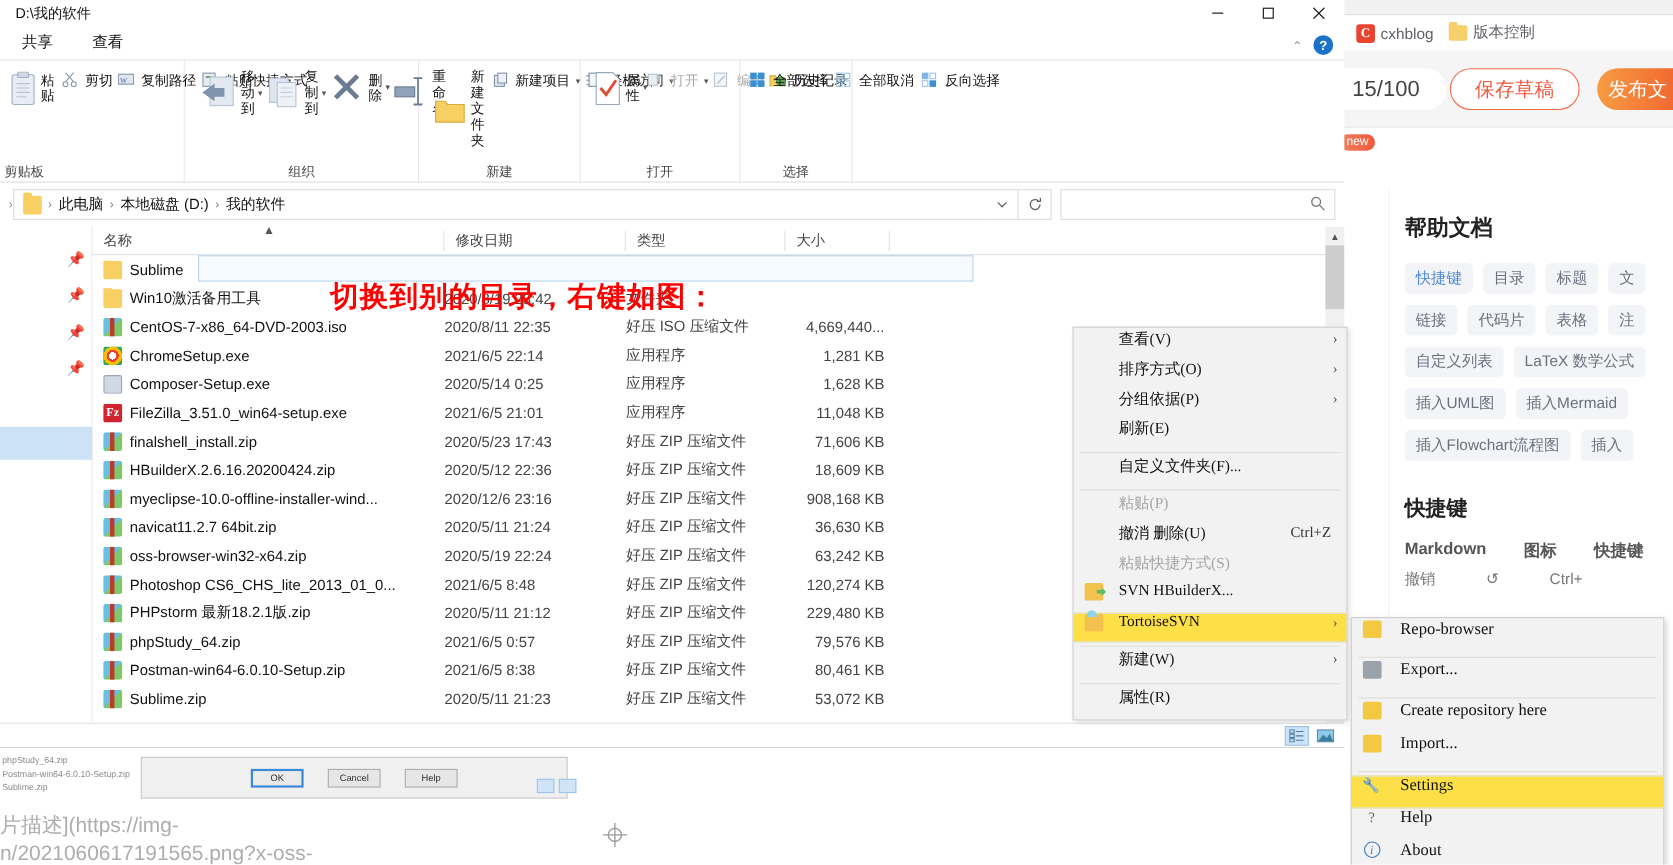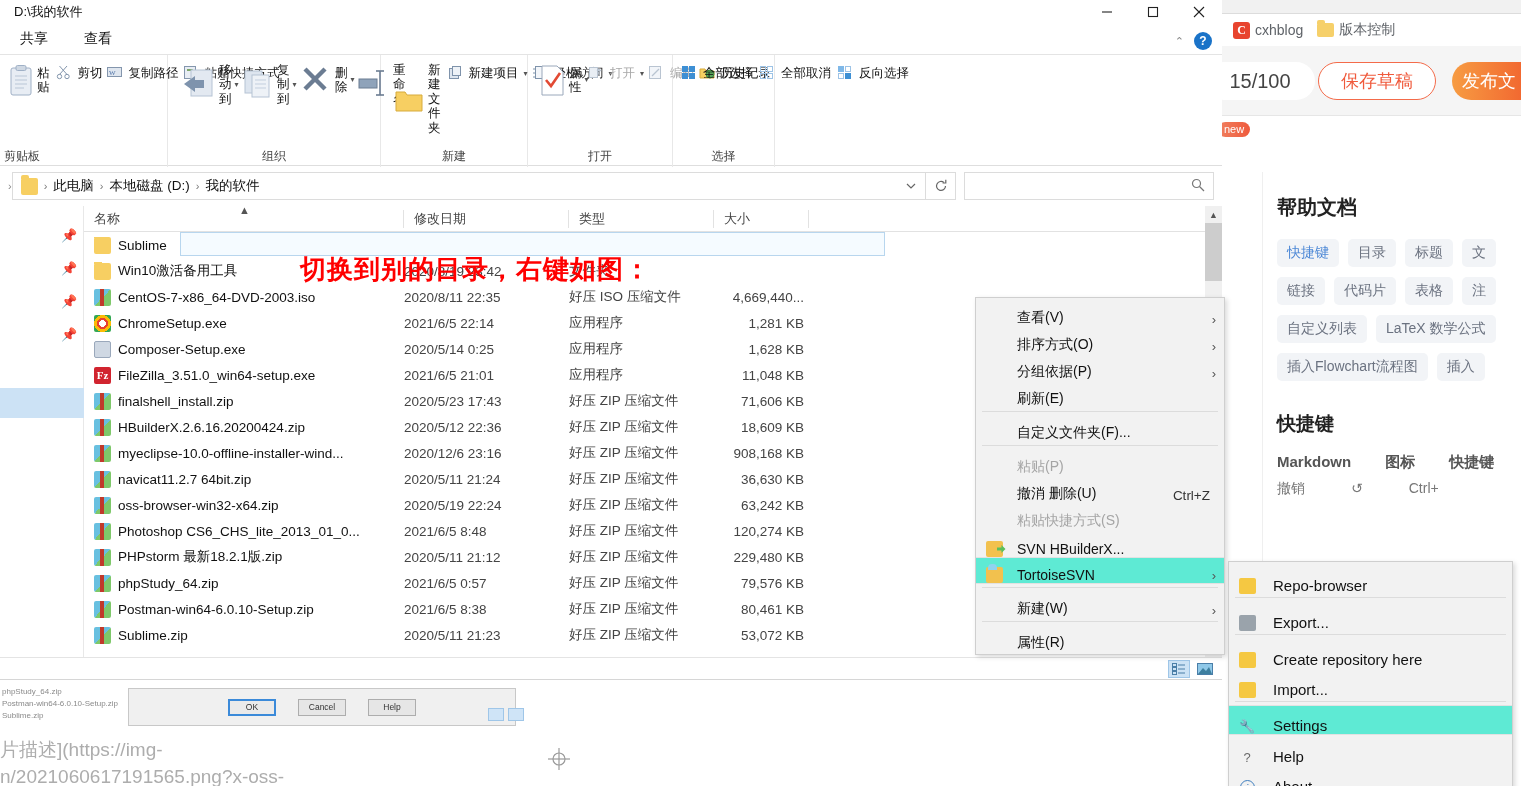--- a/index.html
+++ b/index.html
@@ -114,27 +114,27 @@
   
   #statusbar { position:absolute; left:0; bottom:0; width:1222px; height:22px; border-top:1px solid #e4e4e4; background:#fff; display:flex; align-items:center; justify-content:flex-end; padding-right:6px; gap:4px;}
   .vbtn { width:22px;height:18px; display:flex; align-items:center; justify-content:center;}
   .vbtn.sel { background:#cce2f5; border:1px solid #9fc6e8; }
 
   
   #annot { position:absolute; left:300px; top:252px; font-size:26px; color:#ff0000; font-weight:bold; white-space:nowrap; letter-spacing:1px; }
 
   
   #ctxmenu { position:absolute; left:975px; top:297px; width:250px; background:#f2f2f2; border:1px solid #cfcfcf; box-shadow:2px 2px 5px rgba(0,0,0,.15); padding:2px 0; }
-  .mi { height:27px; display:flex; align-items:flex-end; padding:0 8px 0 8px; font-size:14px; color:#111; position:relative; }
+  .mi { height:27px; display:flex; align-items:flex-start; padding:0 8px 0 8px; font-size:14px; color:#111; position:relative;font-family:Liberation Serif, serif; }
   .mi .mi-ico { width:20px; flex:0 0 auto; display:flex; align-items:center; justify-content:center;}
   .mi .mi-label { flex:1; padding-left:13px; }
   .mi .mi-accel { color:#333; font-size:13.5px; padding-right:6px;}
   .mi .mi-arrow { position:absolute; right:8px; color:#555; font-size:13px; }
   .mi.dim .mi-label { color:#a5a5a5; }
-  .mi.hl { background:#5eead4; border-top:1px solid #e2e2e2; border-bottom:1px solid #e2e2e2;}
+  .mi.hl { background:#fde047; border-top:1px solid #e2e2e2; border-bottom:1px solid #e2e2e2;}
   .msep { height:1px; background:#dcdcdc; margin:3px 6px; }
 
   
   #submenu { position:absolute; left:1228px; top:561px; width:285px; background:#f2f2f2; border:1px solid #cfcfcf; box-shadow:2px 2px 5px rgba(0,0,0,.15); padding:2px 0; }
   #submenu .mi { height:30px; font-size:15px; }
   #submenu .mi .mi-label { padding-left:16px; }
 
   .svnico { width:17px;height:16px;border-radius:2px;position:relative;}
   .svnico.repo { background:#f5c842; }
   .svnico.export { background:#9aa3ab; }
@@ -192,20 +192,24 @@
     </div>
     <div class="tag-row">
       <span class="tag">链接</span>
       <span class="tag">代码片</span>
       <span class="tag">表格</span>
       <span class="tag">注</span>
     </div>
     <div class="tag-row">
       <span class="tag">自定义列表</span>
       <span class="tag">LaTeX 数学公式</span>
+    </div>
+    <div class="tag-row">
+      <span class="tag">插入UML图</span>
+      <span class="tag">插入Mermaid</span>
     </div>
     <div class="tag-row">
       <span class="tag">插入Flowchart流程图</span>
       <span class="tag">插入</span>
     </div>
   </div>
   <div class="sc-title">快捷键</div>
   <div class="sc-head">
     <span>Markdown</span>
     <span>图标</span>

